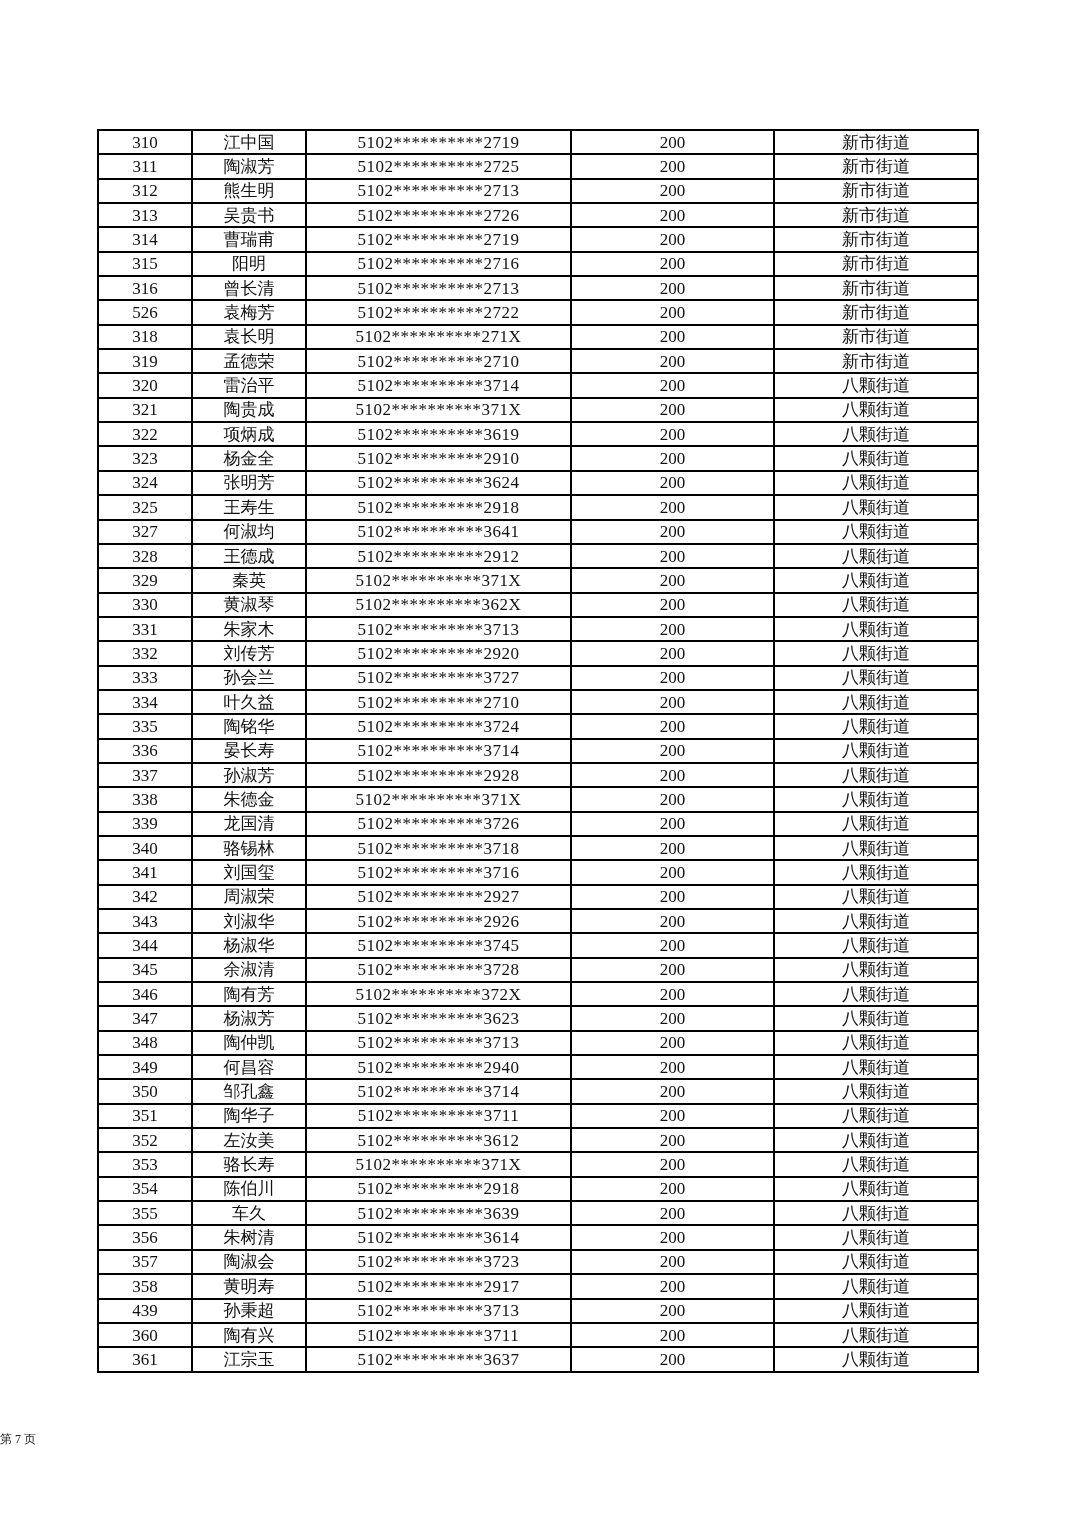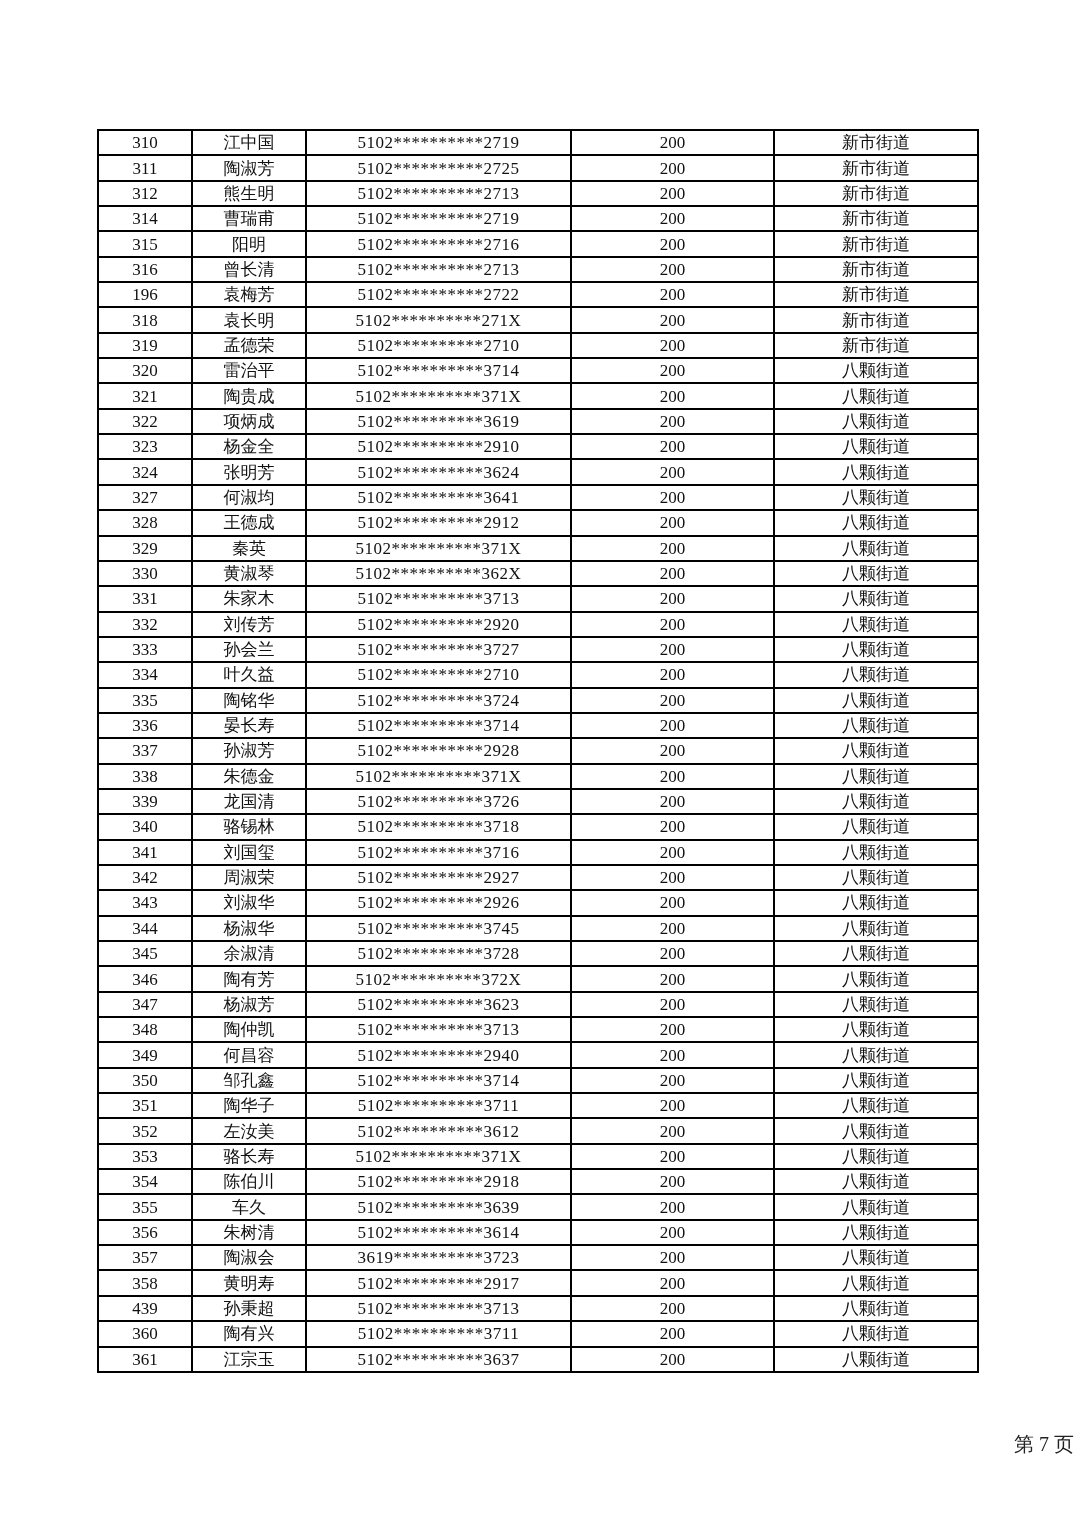--- a/index.html
+++ b/index.html
@@ -37,22 +37,22 @@
     color: #111111;
   }
   td.col-id {
     letter-spacing: 0.5px;
   }
   .footer {
     position: absolute;
     top: 1431px;
     left: 0;
     width: 100%;
-    text-align: right;
-    font-size: 20px;
+    text-align: left;
+    font-size: 12px;
     color: #222222;
   }
 </style>
 </head>
 <body>
 
 <div class="page">
 
   <table class="roster">
     <colgroup>
@@ -80,20 +80,27 @@
   </tr>
 
   <tr>
     <td class="col-index">312</td>
     <td class="col-name">熊生明</td>
     <td class="col-id">5102**********2713</td>
     <td class="col-amount">200</td>
     <td class="col-street">新市街道</td>
   </tr>
 
+  <tr>
+    <td class="col-index">313</td>
+    <td class="col-name">吴贵书</td>
+    <td class="col-id">5102**********2726</td>
+    <td class="col-amount">200</td>
+    <td class="col-street">新市街道</td>
+  </tr>
 
   <tr>
     <td class="col-index">314</td>
     <td class="col-name">曹瑞甫</td>
     <td class="col-id">5102**********2719</td>
     <td class="col-amount">200</td>
     <td class="col-street">新市街道</td>
   </tr>
 
   <tr>
@@ -106,21 +113,21 @@
 
   <tr>
     <td class="col-index">316</td>
     <td class="col-name">曾长清</td>
     <td class="col-id">5102**********2713</td>
     <td class="col-amount">200</td>
     <td class="col-street">新市街道</td>
   </tr>
 
   <tr>
-    <td class="col-index">196</td>
+    <td class="col-index">526</td>
     <td class="col-name">袁梅芳</td>
     <td class="col-id">5102**********2722</td>
     <td class="col-amount">200</td>
     <td class="col-street">新市街道</td>
   </tr>
 
   <tr>
     <td class="col-index">318</td>
     <td class="col-name">袁长明</td>
     <td class="col-id">5102**********271X</td>
@@ -169,20 +176,27 @@
   </tr>
 
   <tr>
     <td class="col-index">324</td>
     <td class="col-name">张明芳</td>
     <td class="col-id">5102**********3624</td>
     <td class="col-amount">200</td>
     <td class="col-street">八颗街道</td>
   </tr>
 
+  <tr>
+    <td class="col-index">325</td>
+    <td class="col-name">王寿生</td>
+    <td class="col-id">5102**********2918</td>
+    <td class="col-amount">200</td>
+    <td class="col-street">八颗街道</td>
+  </tr>
 
 
   <tr>
     <td class="col-index">327</td>
     <td class="col-name">何淑均</td>
     <td class="col-id">5102**********3641</td>
     <td class="col-amount">200</td>
     <td class="col-street">八颗街道</td>
   </tr>
 
@@ -414,21 +428,21 @@
     <td class="col-index">356</td>
     <td class="col-name">朱树清</td>
     <td class="col-id">5102**********3614</td>
     <td class="col-amount">200</td>
     <td class="col-street">八颗街道</td>
   </tr>
 
   <tr>
     <td class="col-index">357</td>
     <td class="col-name">陶淑会</td>
-    <td class="col-id">3619**********3723</td>
+    <td class="col-id">5102**********3723</td>
     <td class="col-amount">200</td>
     <td class="col-street">八颗街道</td>
   </tr>
 
   <tr>
     <td class="col-index">358</td>
     <td class="col-name">黄明寿</td>
     <td class="col-id">5102**********2917</td>
     <td class="col-amount">200</td>
     <td class="col-street">八颗街道</td>

